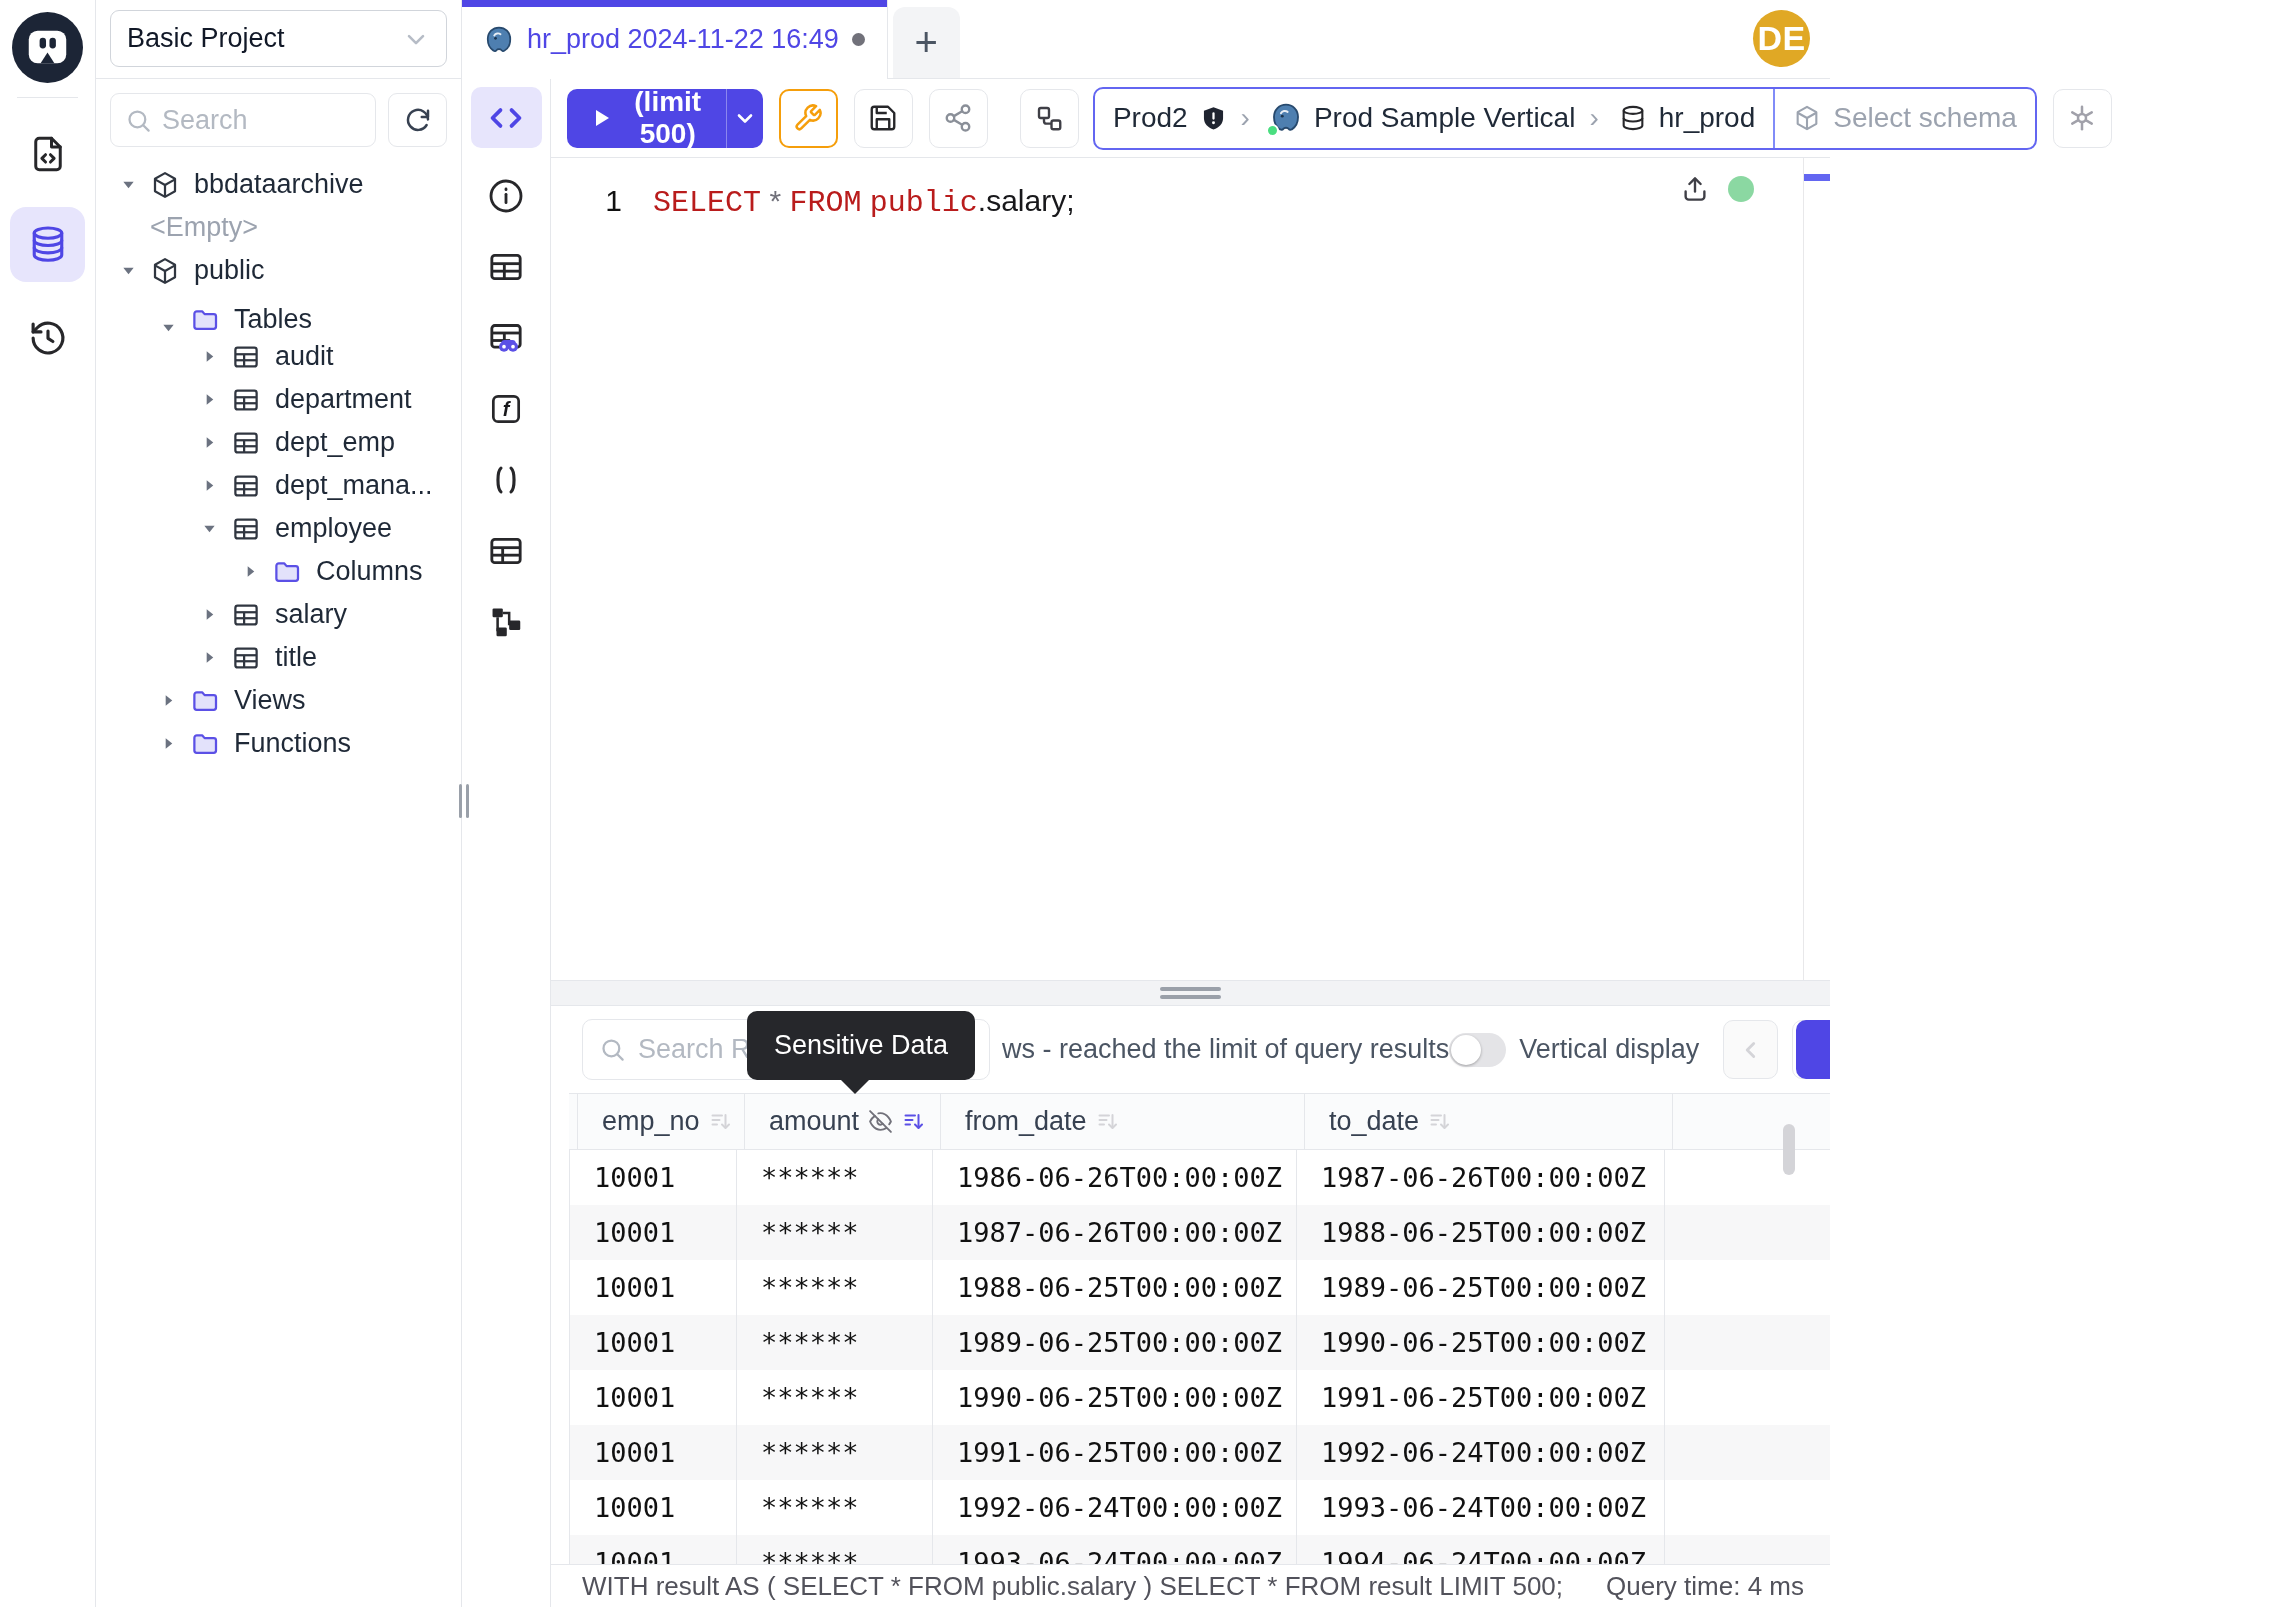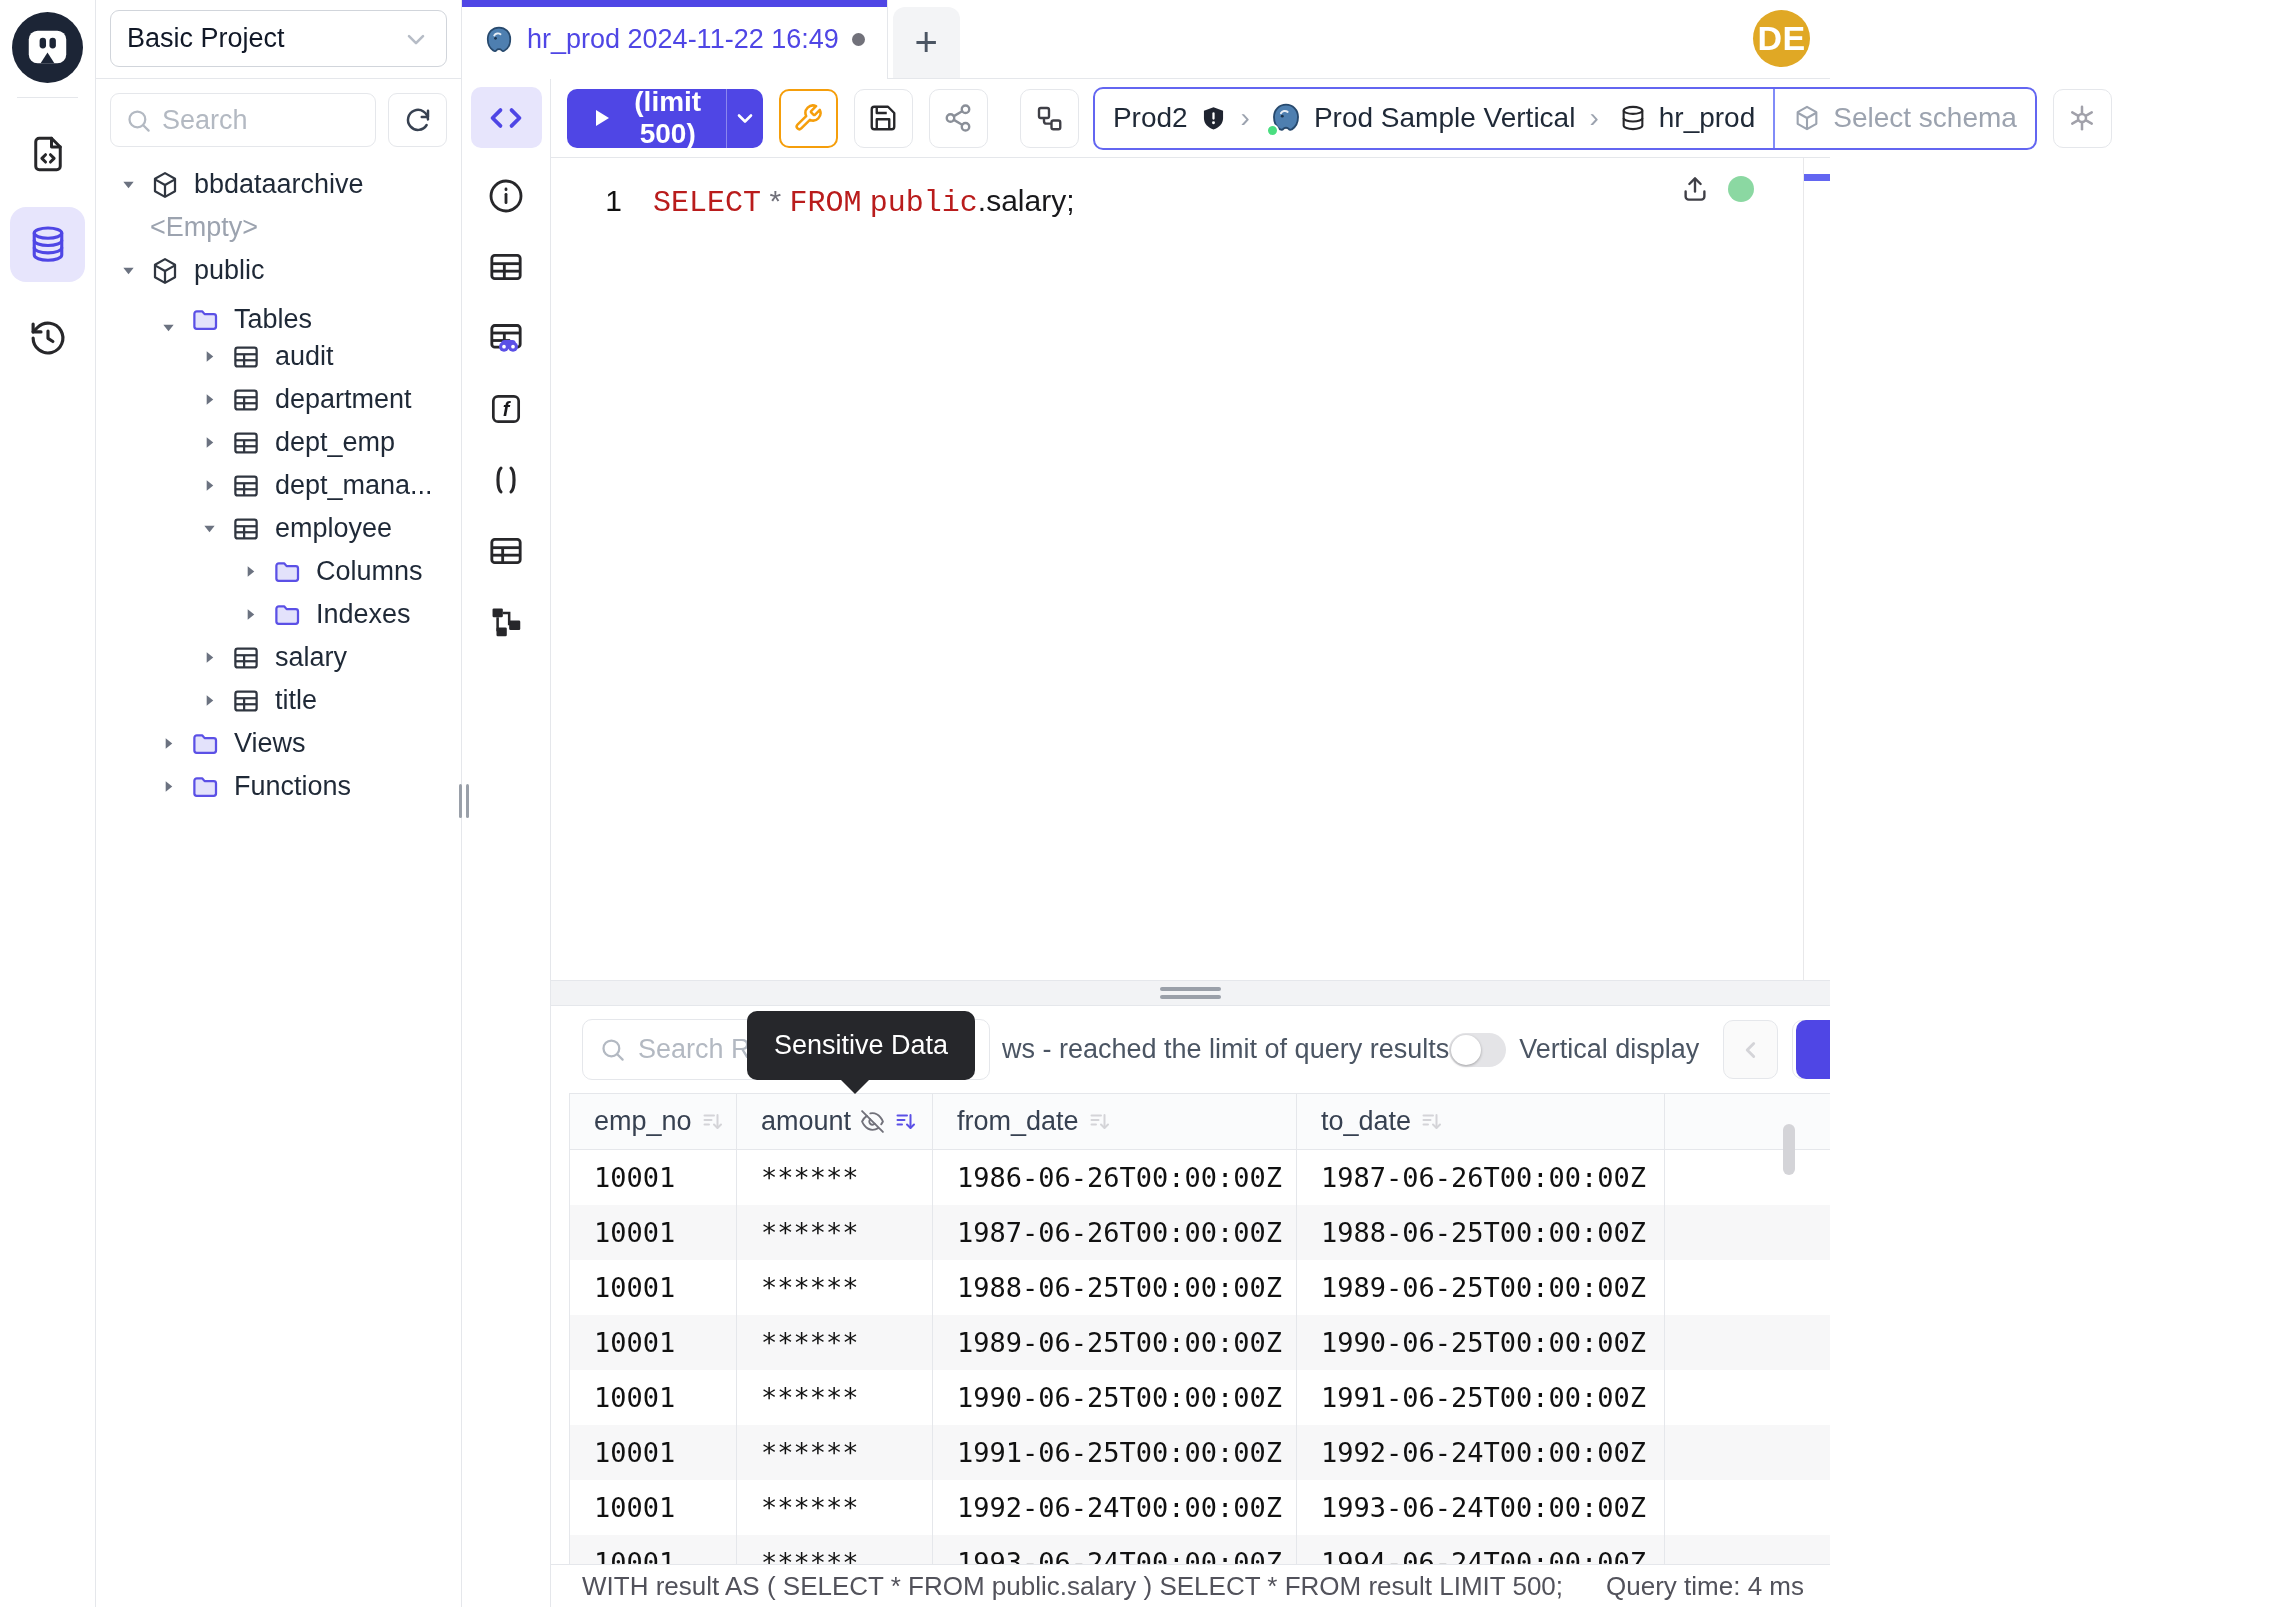--- a/index.html
+++ b/index.html
@@ -342,33 +342,20 @@
             <svg width="15" height="15" viewBox="0 0 16 16">
               <polygon points="5,2.5 12,8 5,13.5" fill="#6b7280"></polygon>
             </svg>
           </span>
           <span class="t-icon">
             <svg width="30" height="30" viewBox="0 0 24 24">
               <path d="M3.5 7a2 2 0 0 1 2-2h4.2l2 2.3h7.3a1.8 1.8 0 0 1 1.8 1.8v8.1a1.8 1.8 0 0 1-1.8 1.8H5.3a1.8 1.8 0 0 1-1.8-1.8z" fill="#e3e2fb" stroke="#5b50e6" stroke-width="1.8" stroke-linejoin="round"></path>
             </svg>
           </span>
           <span class="tree-label">Columns</span>
-        </div>
-        <div class="tree-row" style="padding-left: 146px;">
-          <span class="caret-box">
-            <svg width="15" height="15" viewBox="0 0 16 16">
-              <polygon points="5,2.5 12,8 5,13.5" fill="#6b7280"></polygon>
-            </svg>
-          </span>
-          <span class="t-icon">
-            <svg width="30" height="30" viewBox="0 0 24 24">
-              <path d="M3.5 7a2 2 0 0 1 2-2h4.2l2 2.3h7.3a1.8 1.8 0 0 1 1.8 1.8v8.1a1.8 1.8 0 0 1-1.8 1.8H5.3a1.8 1.8 0 0 1-1.8-1.8z" fill="#e3e2fb" stroke="#5b50e6" stroke-width="1.8" stroke-linejoin="round"></path>
-            </svg>
-          </span>
-          <span class="tree-label">Indexes</span>
         </div>
         <div class="tree-row" style="padding-left: 105px;">
           <span class="caret-box">
             <svg width="15" height="15" viewBox="0 0 16 16">
               <polygon points="5,2.5 12,8 5,13.5" fill="#6b7280"></polygon>
             </svg>
           </span>
           <span class="t-icon">
             <svg width="30" height="30" viewBox="0 0 24 24" fill="none" stroke="#303640" stroke-width="1.8">
               <rect x="3.5" y="4.5" width="17" height="15" rx="1.8"></rect>
@@ -705,21 +692,21 @@
                   </svg>
               </span>
             </button>
             <div class="page-size">50 / page</div>
           </div>
           <button class="export-btn"></button>
           <div class="tooltip">Sensitive Data</div>
 
           <div class="grid-wrap">
             <div class="g-row g-head" id="grid-head">
-                <div class="g-cell" style="width: 168px;">
+                <div class="g-cell" style="width: 168px; margin-left: 8px;">
                   <span class="h-label">emp_no</span>
                   <span>
                     <svg width="24" height="24" viewBox="0 0 24 24" fill="none" stroke="#d4d4d8" stroke-width="2" stroke-linecap="round" stroke-linejoin="round">
                       <path d="M3.5 5.5H13"></path>
                       <path d="M3.5 10h7"></path>
                       <path d="M3.5 14.5h4.5"></path>
                       <path d="M16.5 5v12.5"></path>
                       <path d="M13 14.5l3.5 3.5 3.5-3.5"></path>
                     </svg>
                   </span>

